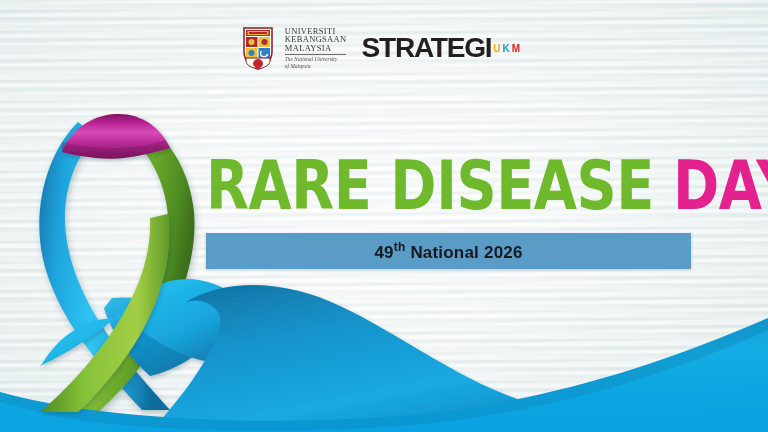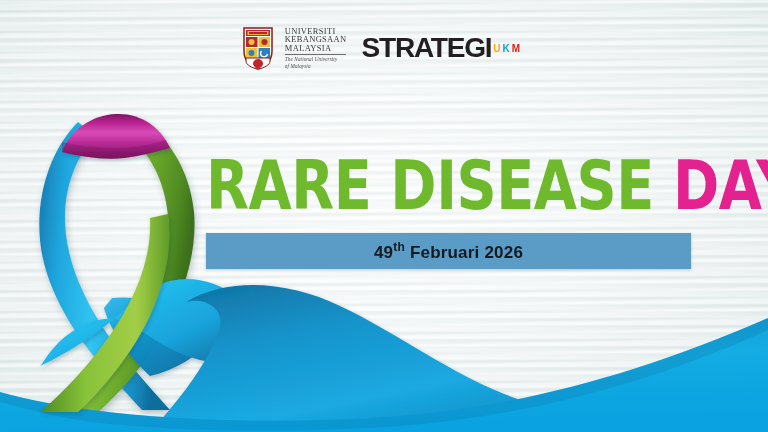--- a/index.html
+++ b/index.html
@@ -363,16 +363,16 @@
         <span class="letters"><span class="u">U</span><span class="k">K</span><span class="m">M</span></span>
         <span class="bar"></span>
       </div>
     </div>
 
   </div>
 
   <div id="title"><span class="green">RARE DISEASE</span> <span class="pink">DAY</span></div>
 
   <div id="date-banner">
-    <div id="date-text"><span>49</span><sup>th</sup>&nbsp;<span>Februari</span>&nbsp;<span>2026</span></div>
+    <div id="date-text"><span>49</span><sup>th</sup>&nbsp;<span>National</span>&nbsp;<span>2026</span></div>
   </div>
 
 </div>
 
 </body></html>

